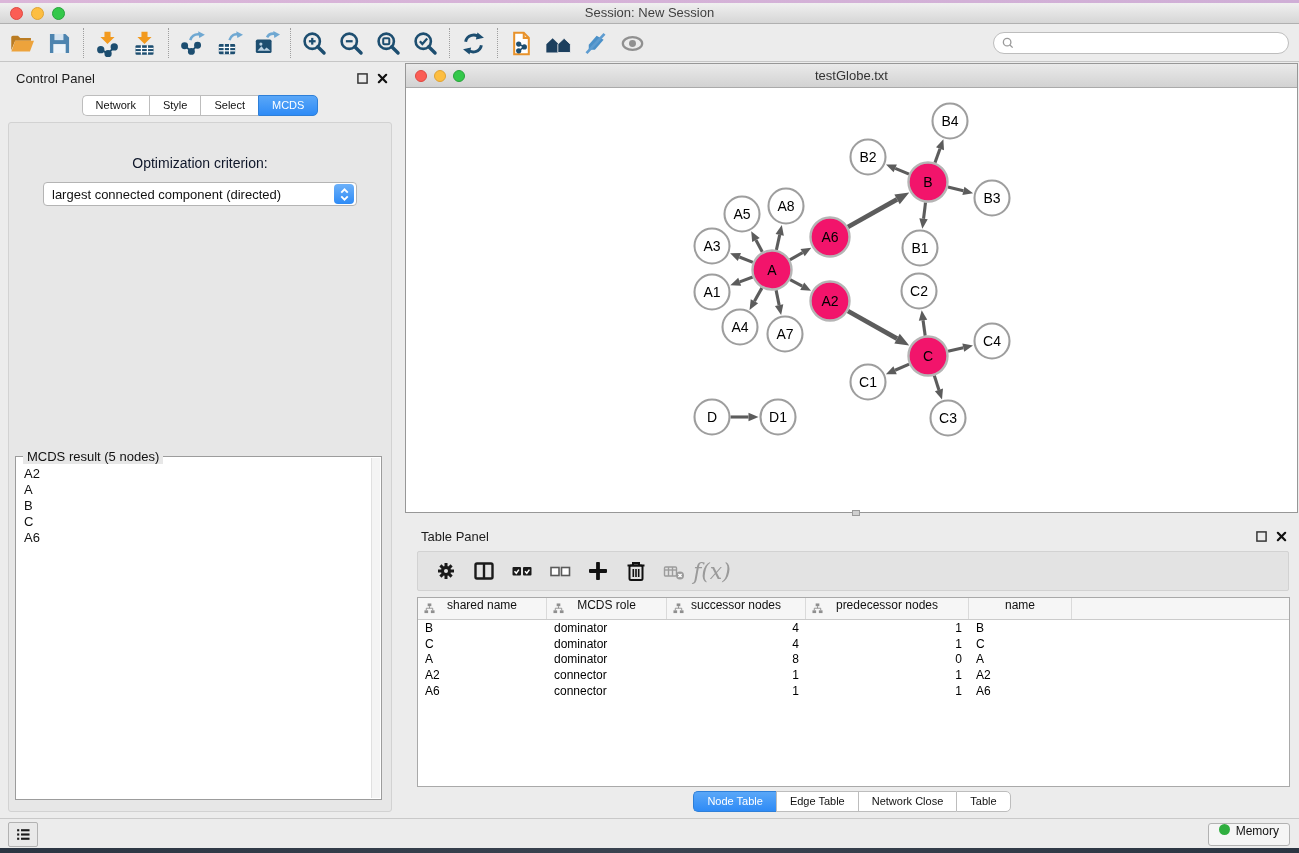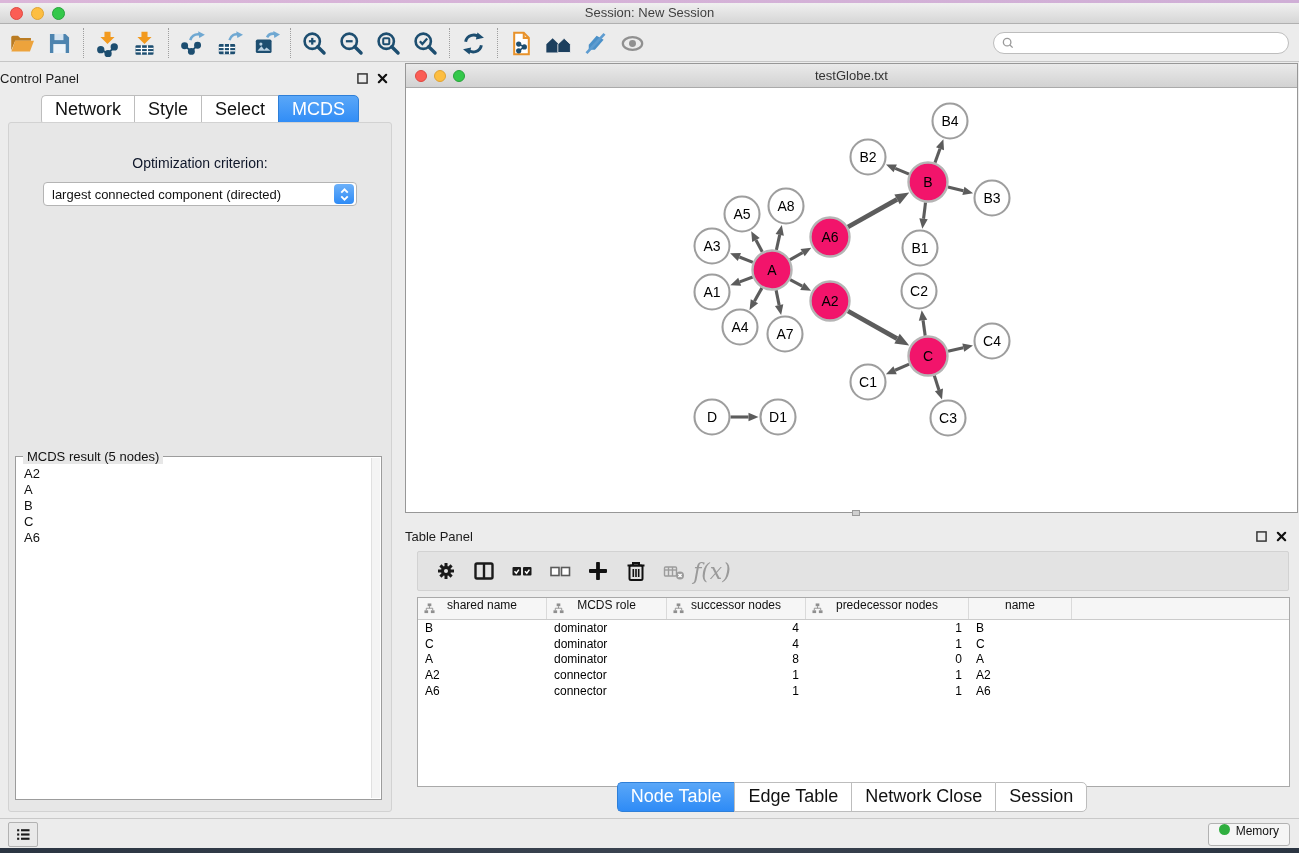--- a/index.html
+++ b/index.html
@@ -27,26 +27,26 @@
   .tbi { width:37px; height:31px; display:flex; align-items:center; justify-content:center; cursor:default; }
   .tbi svg { width:27px; height:27px; }
   .tsep { width:1px; height:30px; border-left:1px dotted #9f9f9f; margin:0 5px; }
   .searchbox { margin-left:auto; margin-right:10px; width:296px; height:22px; background:#fff;
                border:1px solid #bdbdbd; border-radius:12px; display:flex; align-items:center; padding:0 7px; gap:4px; }
   .searchbox input { border:none; outline:none; flex:1; font-size:12px; background:transparent;
                      font-family:"Liberation Sans",sans-serif; }
 
   
   .control-panel { position:absolute; left:0; top:62px; width:400px; bottom:35px; background:#ececec; }
-  .panel-head { display:flex; align-items:center; padding:9px 12px 0 0; }
+  .panel-head { display:flex; align-items:center; padding:9px 12px 0 16px; }
   .panel-title { font-size:13px; color:#1c1c1c; }
   .win-btns { margin-left:auto; display:flex; gap:9px; align-items:center; }
   .win-btn { display:flex; align-items:center; cursor:default; }
   .tabs-row { display:flex; justify-content:center; margin-top:9px; }
-  .seg { font-size:18px; padding:3px 13px 4px; background:#fff; border:1px solid #bdbdbd;
+  .seg { font-size:11px; padding:3px 13px 4px; background:#fff; border:1px solid #bdbdbd;
          border-right:none; color:#111; cursor:default; }
   .seg:first-child { border-radius:5px 0 0 5px; }
   .seg:last-child  { border-radius:0 5px 5px 0; border-right:1px solid #bdbdbd; }
   .seg.active { background:linear-gradient(#5aa7f8,#2e8bf6); color:#fff; border-color:#2e7fd8; }
   .cp-content { position:absolute; left:8px; right:8px; top:60px; bottom:6px;
                 background:#e7e7e7; border:1px solid #d2d2d2; border-radius:3px; }
   .opt-label { margin-top:32px; text-align:center; font-size:14px; color:#0f172a; }
   .combo { margin:11px auto 0; width:314px; height:24px; background:#fff; border:1px solid #b4b4b4;
            border-radius:4px; display:flex; align-items:center; cursor:default; }
   .combo-text { flex:1; font-size:13px; padding-left:8px; color:#111; white-space:nowrap; }
@@ -670,21 +670,21 @@
             <div class="td right" style="width: 139px;">1</div>
             <div class="td right" style="width: 163px;">1</div>
             <div class="td" style="width: 103px;">A6</div>
           </div>
         </div>
     </div>
     <div class="tp-tabs">
         <div class="seg active">Node Table</div>
         <div class="seg">Edge Table</div>
         <div class="seg">Network Close</div>
-        <div class="seg">Session</div>
+        <div class="seg">Table</div>
       </div>
   </div>
 
   <div class="statusbar">
     <div class="list-btn">
       <svg viewBox="0 0 24 24" width="17" height="17">
           <g fill="#1a1a1a">
             <rect x="3" y="4.5" width="3" height="3"></rect>
             <rect x="3" y="10.5" width="3" height="3"></rect>
             <rect x="3" y="16.5" width="3" height="3"></rect>

